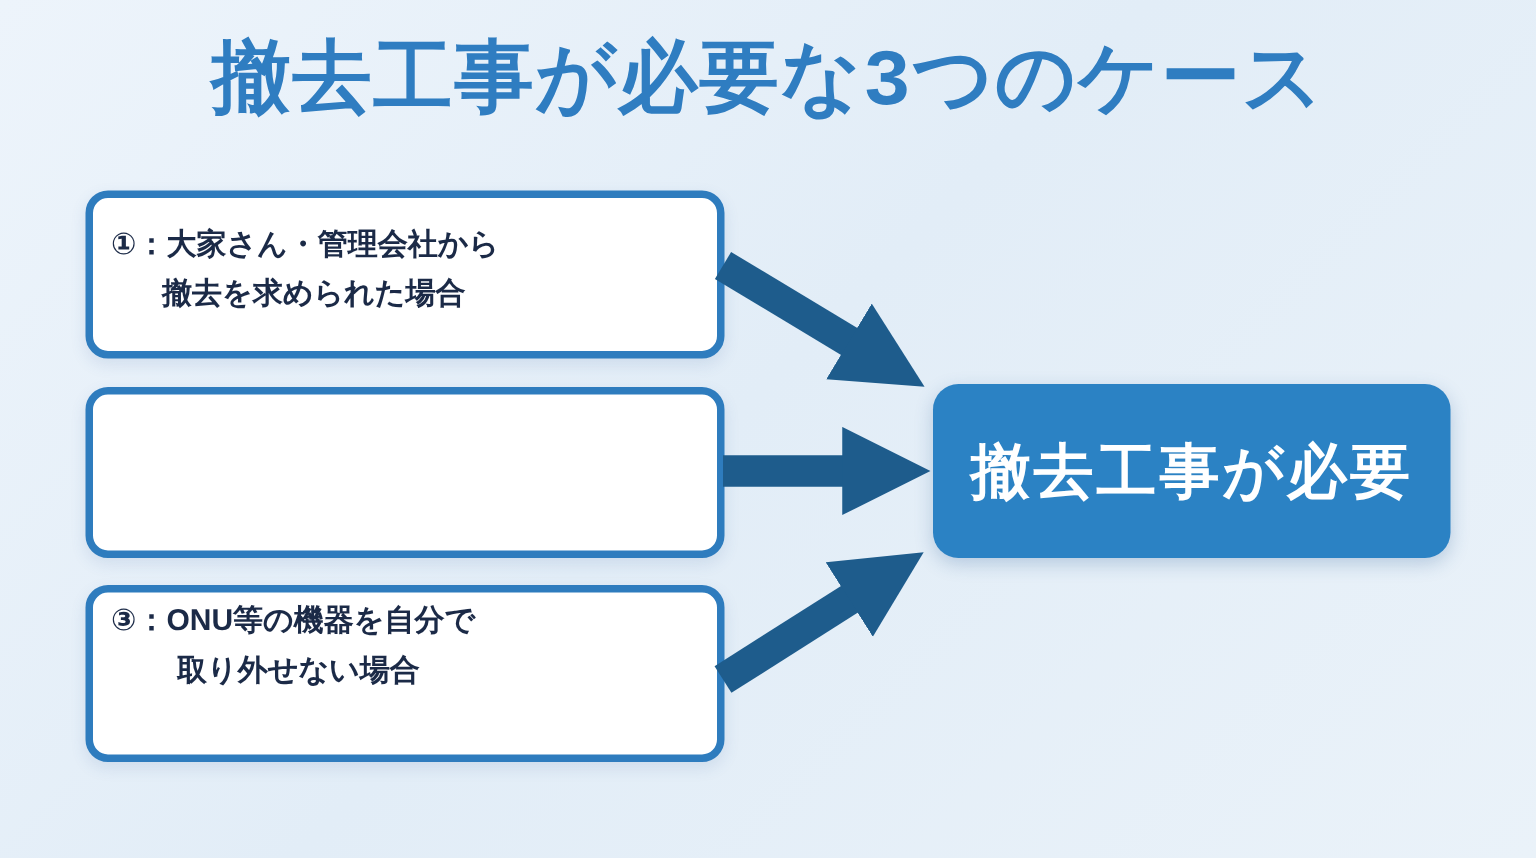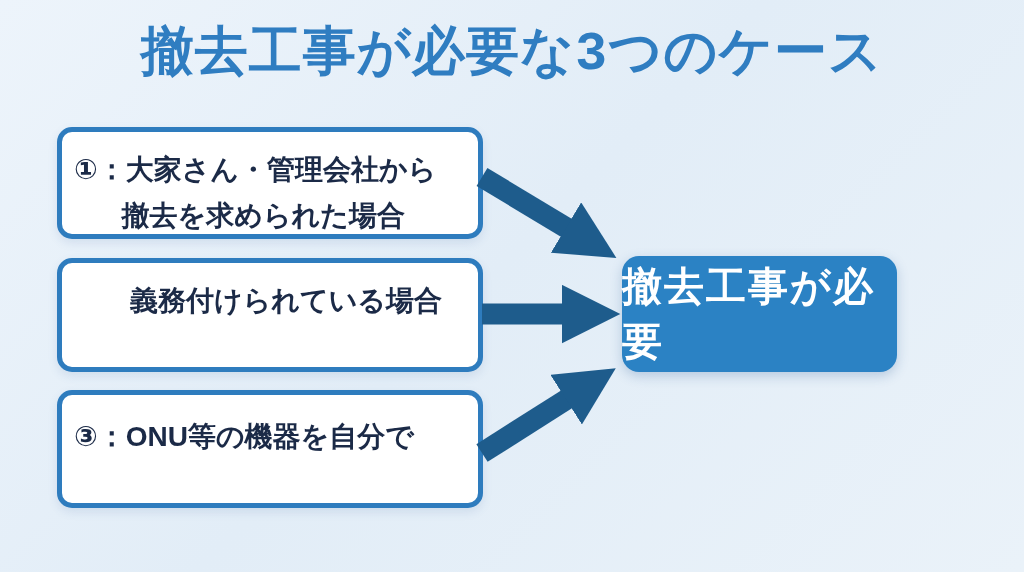--- a/index.html
+++ b/index.html
@@ -16,55 +16,55 @@
   .title{
     position:absolute;top:24px;left:0;width:1024px;
     text-align:center;font-size:53px;line-height:62px;font-weight:800;
     color:var(--title);letter-spacing:1px;margin:0;font-family:Liberation Mono, monospace;
   }
   .case-box{
     position:absolute;left:57px;width:426px;box-sizing:border-box;
     background:#ffffff;border:5px solid var(--accent);border-radius:15px;
     padding:15px 8px 0 12px;
     box-shadow:0 4px 10px rgba(60,100,160,0.13);
-    color:var(--boxtext);font-size:28px;font-weight:700;line-height:1.64;
+    color:var(--boxtext);font-size:20px;font-weight:700;line-height:1.64;
   }
   .case-box.c1{top:127px;height:112px;}
   .case-box.c2{top:258px;height:114px;}
-  .case-box.c3{top:390px;height:118px;padding-top:19px;}
+  .case-box.c3{top:390px;height:118px;padding-top:3px;}
   .case-line2{margin-left:1.7em;}
   .case-box.c2 .case-line2{margin-left:2.0em;}
   .case-box.c3 .case-line2{margin-left:2.2em;}
   .result-box{
-    position:absolute;left:622px;top:256px;width:275px;height:116px;
+    position:absolute;left:622px;top:256px;width:345px;height:116px;
     background:var(--result-bg);border-radius:17px;
     display:flex;align-items:center;justify-content:center;
     color:var(--result-text);font-size:40px;font-weight:800;letter-spacing:2px;
     box-shadow:0 4px 12px rgba(40,90,150,0.25);
   }
   .arrows{position:absolute;left:0;top:0;width:1024px;height:572px;color:var(--arrow);pointer-events:none;}
 </style>
 </head>
 <body>
 
 <div class="stage">
 
   <h1 class="title">撤去工事が必要な3つのケース</h1>
 
   <div class="case-box c1">
     <div class="case-line1">①：大家さん・管理会社から</div>
     <div class="case-line2">撤去を求められた場合</div>
   </div>
 
   <div class="case-box c2">
-    <div class="case-line2">義務付けられている場合</div>
   </div>
 
   <div class="case-box c3">
     <div class="case-line1">③：ONU等の機器を自分で</div>
+    <div class="case-line2">取り外せない場合</div>
   </div>
 
   <svg class="arrows" viewBox="0 0 1024 572" xmlns="http://www.w3.org/2000/svg" aria-hidden="true">
     <defs>
       <marker id="ah" markerWidth="3" markerHeight="3" refX="0.5" refY="1.4" orient="auto" markerUnits="strokeWidth">
         <path d="M0,0 L2.8,1.4 L0,2.8 z" fill="currentColor"></path>
       </marker>
     </defs>
     <line x1="482" y1="177" x2="575" y2="233" stroke="currentColor" stroke-width="21" marker-end="url(#ah)"></line>
     <line x1="482" y1="314" x2="572" y2="314" stroke="currentColor" stroke-width="21" marker-end="url(#ah)"></line>

